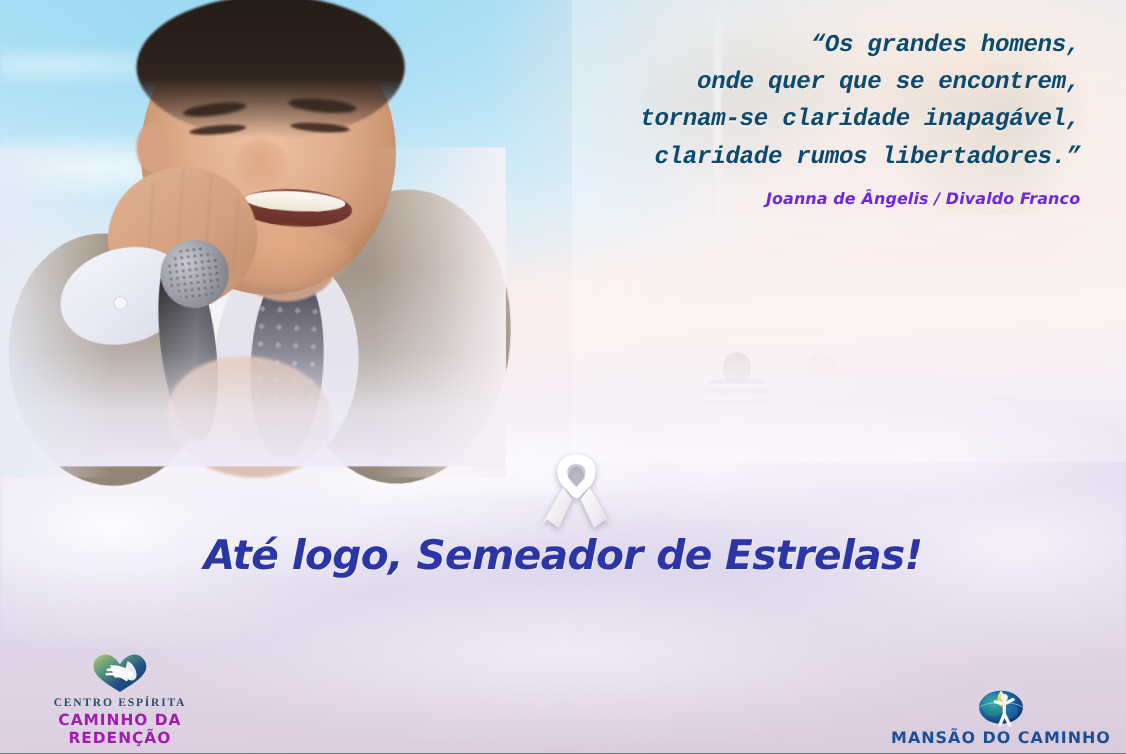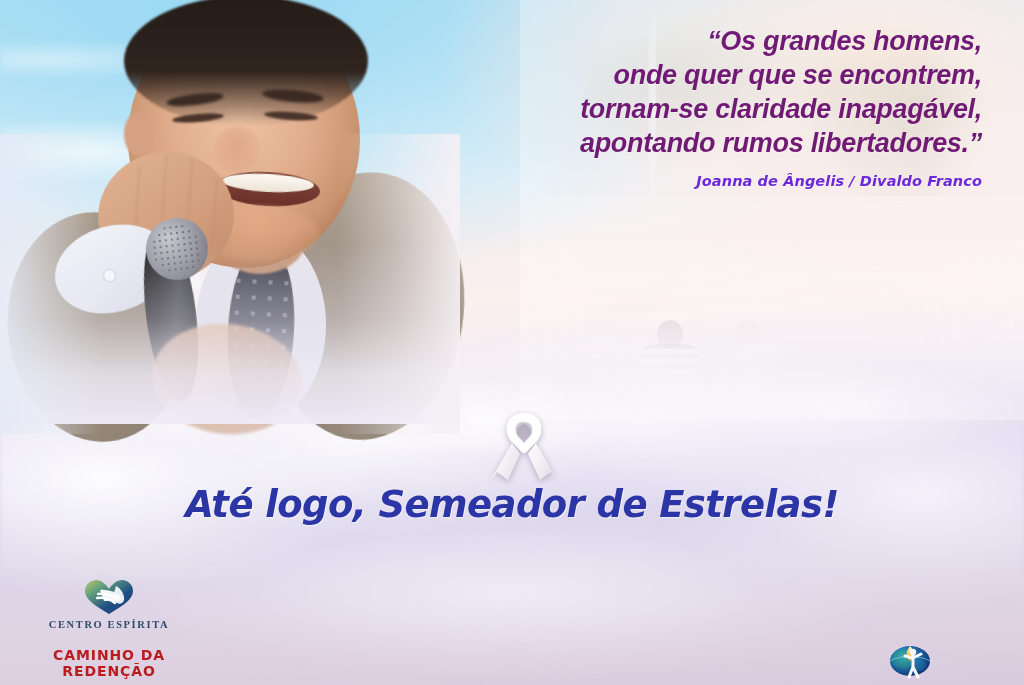--- a/index.html
+++ b/index.html
@@ -338,27 +338,27 @@
 
   
   .quote-block {
     position: absolute;
     right: 42px;
     top: 24px;
     width: 620px;
     text-align: right;
   }
   .quote-line {
-    font-family: Liberation Sans, sans-serif;
+    font-family: Liberation Mono, monospace;
     font-style: italic;
     font-weight: bold;
-    font-size: 27px;
+    font-size: 22px;
     line-height: 34px;
     letter-spacing: -0.3px;
-    color: #701a75;
+    color: #0c4a6e;
     white-space: nowrap;
     text-shadow: 0 1px 1px rgba(255,255,255,0.45);
   }
   .quote-attrib {
     margin-top: 13px;
     font-family: "DejaVu Sans", sans-serif;
     font-style: italic;
     font-weight: bold;
     font-size: 14.5px;
     letter-spacing: 0.1px;
@@ -424,22 +424,22 @@
     font-size: 10.5px;
     letter-spacing: 1.6px;
     color: #2e4a6b;
     margin-top: 1px;
   }
   .logo-text-lg {
     font-family: "DejaVu Sans", sans-serif;
     font-weight: bold;
     font-size: 14px;
     letter-spacing: 0.9px;
-    color: #b91c1c;
-    margin-top: 17px;
+    color: #a21caf;
+    margin-top: 2px;
   }
   .logo-text-mansao {
     font-family: "DejaVu Sans", sans-serif;
     font-weight: bold;
     font-size: 14.5px;
     letter-spacing: 0.9px;
     color: #1c4f96;
     margin-top: 2px;
   }
 </style>
@@ -500,21 +500,21 @@
     <div class="shape pt-hand2"></div>
     <div class="pt-fade"></div>
     <div class="pt-fade-l"></div>
     <div class="pt-fade-r"></div>
   </div>
 
   <div class="quote-block">
     <div class="quote-line">“Os grandes homens,</div>
     <div class="quote-line">onde quer que se encontrem,</div>
     <div class="quote-line">tornam-se claridade inapagável,</div>
-    <div class="quote-line">apontando rumos libertadores.”</div>
+    <div class="quote-line">claridade rumos libertadores.”</div>
     <div class="quote-attrib">Joanna de Ângelis / Divaldo Franco</div>
   </div>
 
   <div class="ribbon">
     <svg width="74" height="78" viewBox="0 0 74 78">
       <defs>
         <linearGradient id="rg" x1="0" y1="0" x2="1" y2="1">
           <stop offset="0%" stop-color="#ffffff"></stop>
           <stop offset="55%" stop-color="#f4f2f6"></stop>
           <stop offset="100%" stop-color="#ddd9e3"></stop>
@@ -579,15 +579,16 @@
         </linearGradient>
       </defs>
       <ellipse cx="25" cy="22" rx="20" ry="15" fill="url(#gb)"></ellipse>
       <ellipse cx="18" cy="20" rx="11" ry="10" fill="#2fa06b" opacity="0.40"></ellipse>
       <ellipse cx="33" cy="26" rx="8" ry="6" fill="#2f87b8" opacity="0.35"></ellipse>
       <path d="M5 22 C 14 16, 36 16, 45 22" fill="none" stroke="#9fd8ea" stroke-width="0.9" opacity="0.7"></path>
       <path d="M25 7 C 30 12, 32 18, 25 22 C 20 18, 21 12, 25 7 Z" fill="url(#fl)"></path>
       <circle cx="28" cy="13" r="3.2" fill="#f6f6f8"></circle>
       <path d="M28 16 L 28 28 M28 19 L 20 17 M28 19 L 36 15 M28 28 L 24 38 M28 28 L 33 38" fill="none" stroke="#f8f8fb" stroke-width="3.0" stroke-linecap="round" stroke-linejoin="round"></path>
     </svg>
+    <div class="logo-text-mansao">MANSÃO DO CAMINHO</div>
   </div>
 
 </div>
 
 </body></html>

